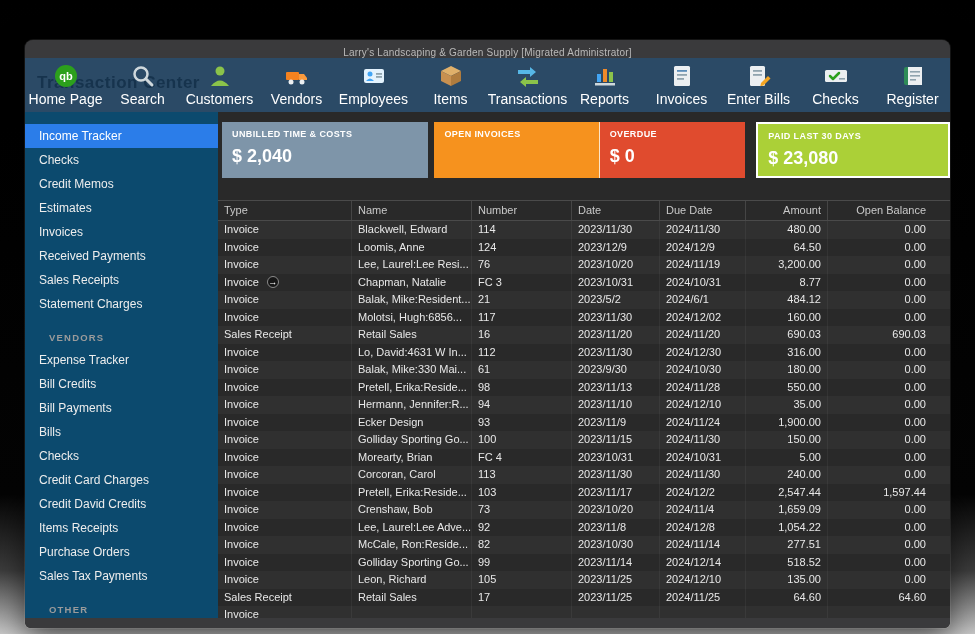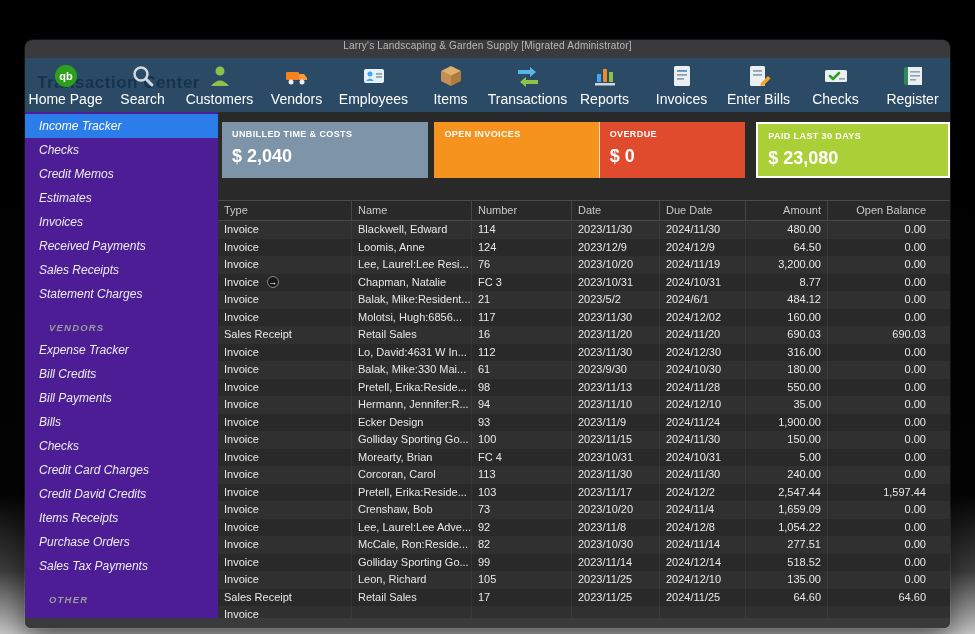--- a/index.html
+++ b/index.html
@@ -9,39 +9,39 @@
     width:975px; height:634px; overflow:hidden; position:relative;
     background:linear-gradient(180deg,#000 0%,#040404 78%,#3c3c3c 90%,#c6c6c6 100%);
     font-family:"Liberation Sans", sans-serif;
   }
   .window {
     position:absolute; left:25px; top:40px; width:925px; height:588px;
     border-radius:8px 8px 6px 6px; overflow:hidden; display:flex; flex-direction:column;
     background:#2b2b2b; box-shadow:0 0 0 1px rgba(255,255,255,0.08), 0 10px 30px rgba(0,0,0,0.6);
   }
   .titlebar {
-    flex:0 0 18px; background:#3a3a3c; display:flex; align-items:flex-start; justify-content:center;
+    flex:0 0 18px; background:#3a3a3c; display:flex; align-items:flex-end; justify-content:center;
     font-size:10px; color:#b9b9b9; letter-spacing:0.2px;
   }
   .toolbar {
     flex:0 0 54px; background:var(--toolbar); position:relative;
     display:flex; align-items:center; padding:0 2px; overflow:hidden;
   }
   .ghost-title {
     position:absolute; left:12px; top:15px; z-index:0;
     font-size:17px; font-weight:bold; color:#16334d; letter-spacing:0.5px; white-space:nowrap;
   }
   .toolbar-items { display:flex; flex:1; position:relative; z-index:1; }
   .tb-item { width:77px; display:flex; flex-direction:column; align-items:center; cursor:pointer; }
   .tb-icon { width:26px; height:26px;text-decoration:underline; }
   .tb-icon svg { width:100%; height:100%; display:block; }
   .tb-label { font-size:14px; color:#fff; margin-top:2px; white-space:nowrap; }
 
   .main { flex:1; display:flex; min-height:0; }
-  .sidebar { flex:0 0 193px; background:#4c1d95; padding-top:2px; overflow:hidden;font-style:italic; }
+  .sidebar { flex:0 0 193px; background:#0c4a6e; padding-top:12px; overflow:hidden; }
   .sb-item { height:24px; line-height:24px; padding-left:14px; font-size:12px; color:#ededed;
              white-space:nowrap; cursor:pointer; }
   .sb-item.selected { background:var(--accent); color:#fff; }
   .sb-header { height:20px; line-height:20px; margin-top:12px; padding-left:24px;
                font-size:9.5px; font-weight:bold; letter-spacing:1.2px; color:#9b9b9b; }
 
   .content { flex:1; min-width:0; background:#292929; display:flex; flex-direction:column; }
   .cards { display:flex; padding:10px 0 0 4px; flex:0 0 66px; }
   .card { height:56px; padding:7px 10px; color:#fff; cursor:pointer; }
   .card-0 { width:210px; margin-right:6px; }

